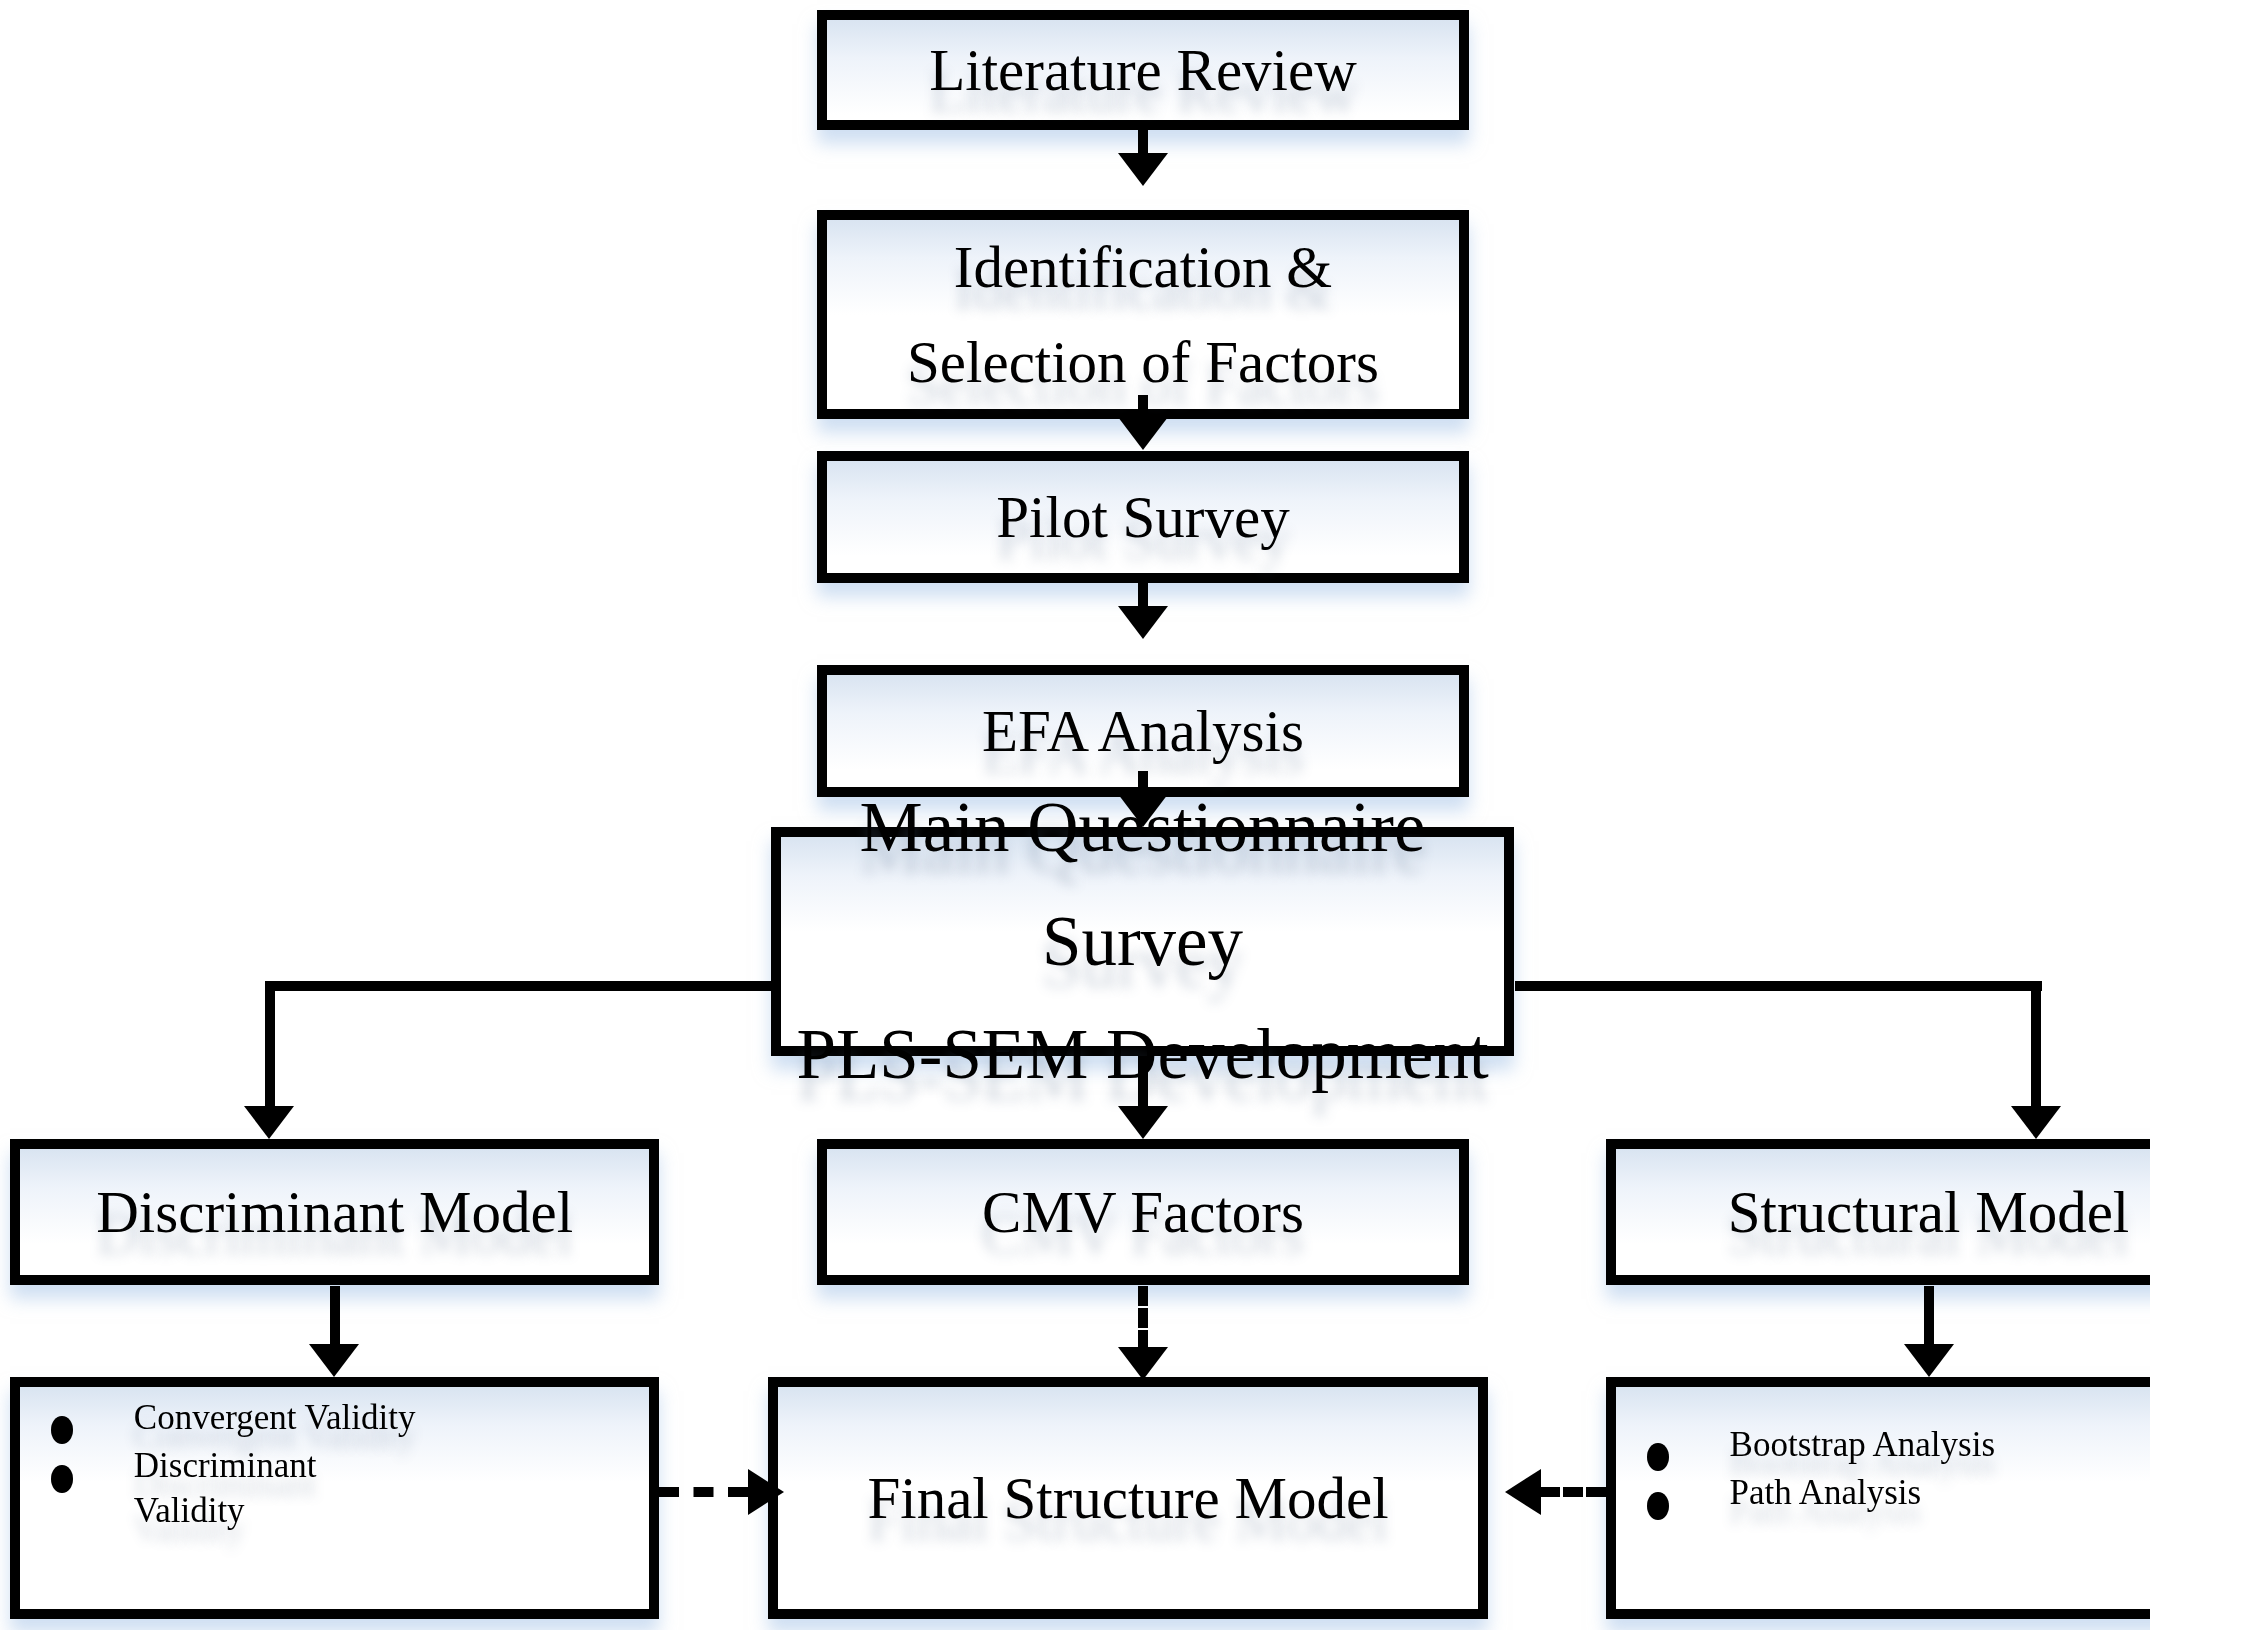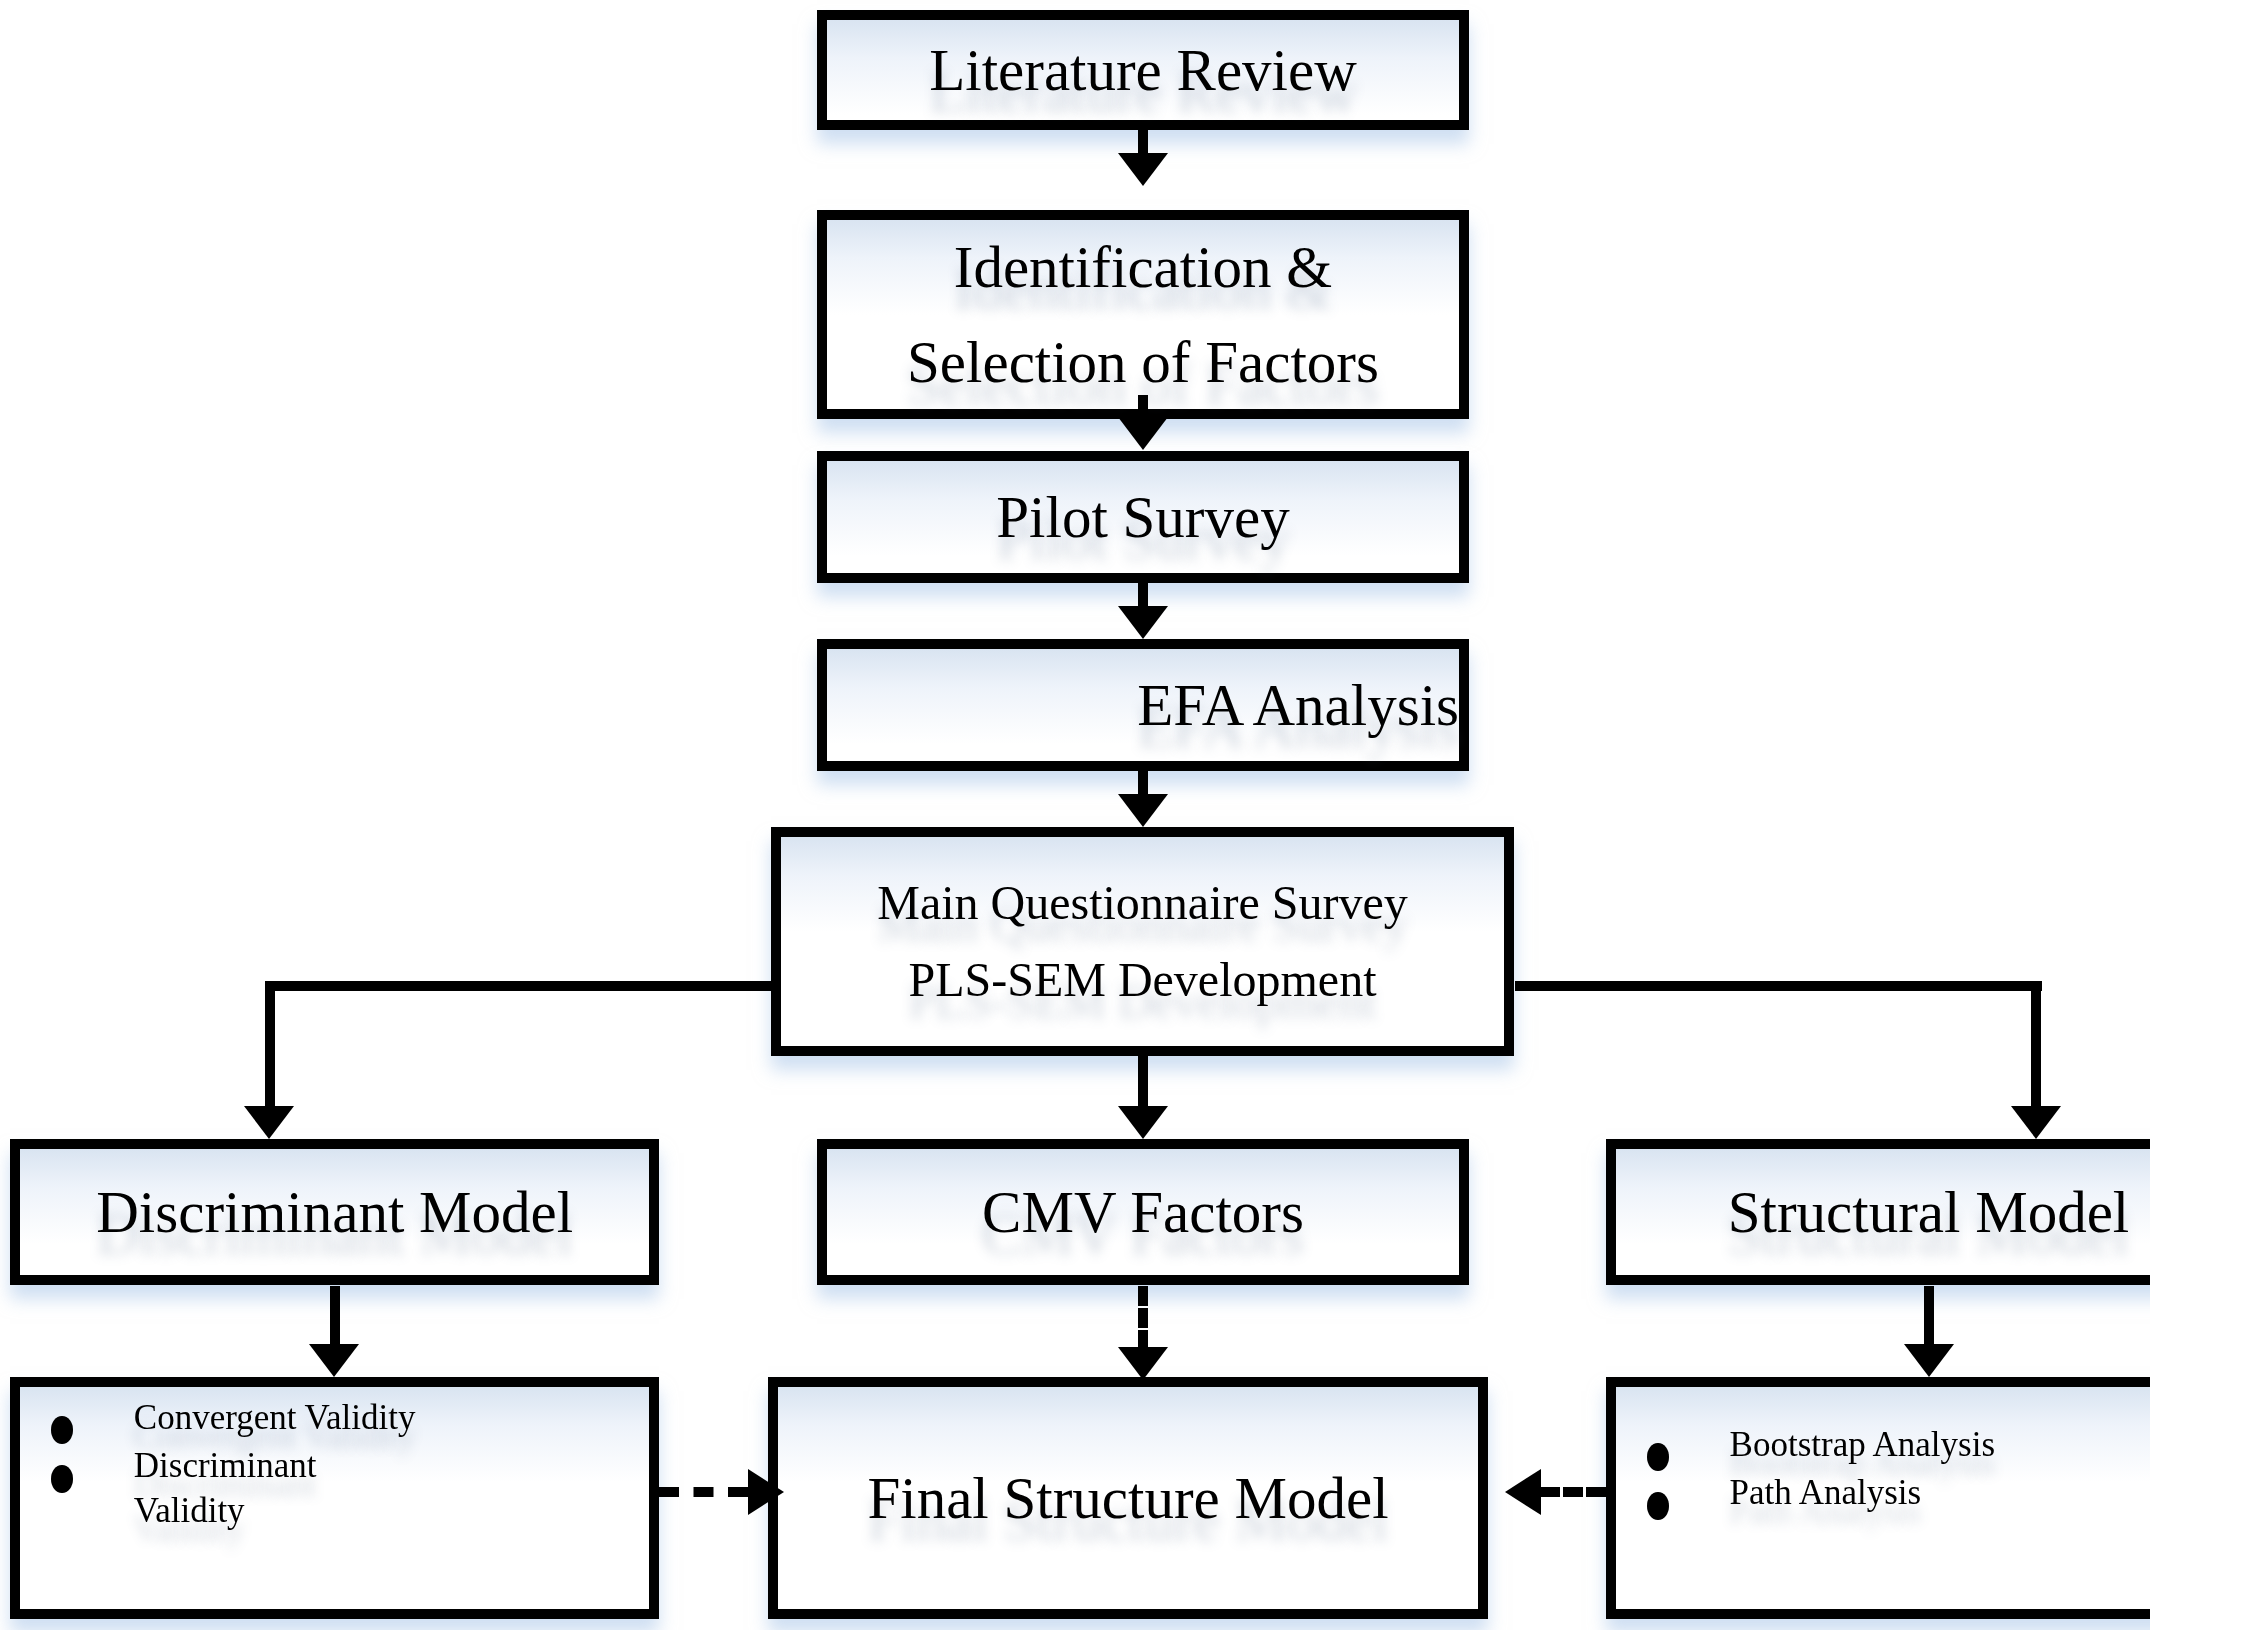--- a/index.html
+++ b/index.html
@@ -24,23 +24,23 @@
   .label{
     white-space:pre-line;
     font-size:59px;
     line-height:1.6;
     text-shadow:0 21.6px 11.5px rgba(90,110,140,0.28);
   }
   
   #b-lit {left:817px;top:10.2px;  width:652px;height:120px;}
   #b-ident{left:817px;top:186px; width:652px;height:209px;margin-top:24px;}
   #b-pilot{left:817px;top:451px; width:652px;height:132px;justify-content:center;}
-  #b-efa {left:817px;top:639px;width:652px;height:132px;justify-content:flex-end;}
+  #b-efa {left:817px;top:665px;width:652px;height:132px;}
   #b-main{left:771px;top:827px;width:743px;height:229px;}
-  #b-main .label{font-size:48px;}
+  #b-main .label{font-size:71px;}
   
   #b-meas {left:10.2px;  top:1139px;width:649px;height:146px;}
   #b-cmv  {left:817px;top:1139px;width:652px;height:146px;}
   #b-struct{left:1606px;top:1139px;width:645px;height:146px;}
   
   #b-measlist {left:10.2px;  top:1377px;width:649px;height:242px;align-items:flex-start;justify-content:flex-start;}
   #b-final    {left:768px;top:1377px;width:720px;height:242px;}
   #b-structlist{left:1606px;top:1377px;width:645px;height:242px;align-items:flex-start;justify-content:flex-start;}
 
   .bullets{padding:9px 10.2px 0 31px;text-align:left;width:100%;}

